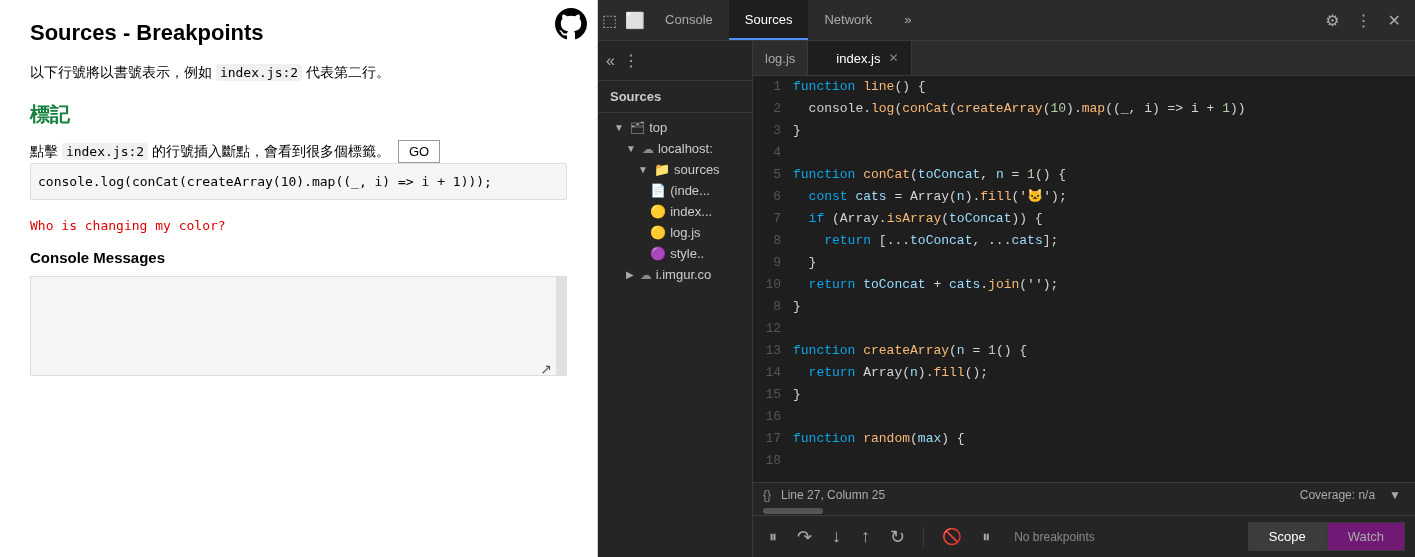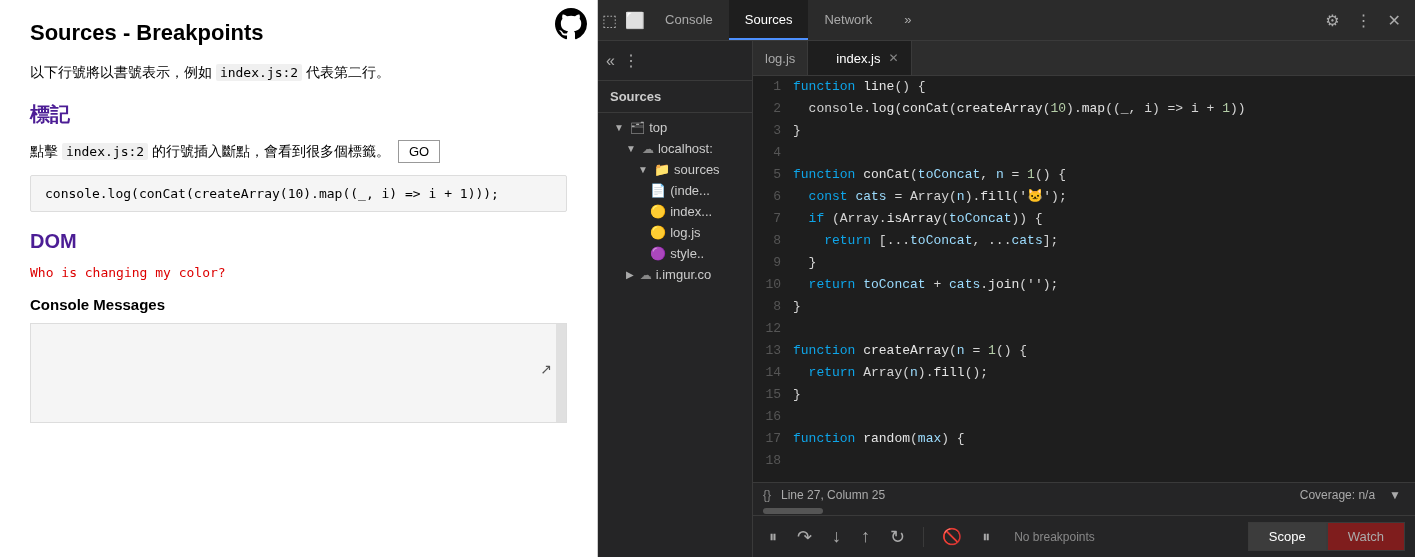--- a/index.html
+++ b/index.html
@@ -36,27 +36,27 @@
       padding: 1px 4px;
       font-family: monospace;
       font-size: 13px;
       border-radius: 2px;
     }
 
     .section-heading {
       font-size: 20px;
       font-weight: bold;
       margin-bottom: 12px;
-      color: #4c1d95;
+      color: #15803d;
     }
 
     .breakpoint-desc {
       font-size: 14px;
       color: #000;
-      margin-bottom: 12px;
+      margin-bottom: 0;
       line-height: 1.5;
     }
 
     .breakpoint-desc code {
       background: #f0f0f0;
       padding: 1px 4px;
       font-family: monospace;
       font-size: 13px;
       border-radius: 2px;
     }
@@ -66,21 +66,21 @@
       border: 1px solid #999;
       padding: 3px 10px;
       font-size: 13px;
       cursor: pointer;
       margin-left: 4px;
     }
 
     .code-block {
       background: #f5f5f5;
       border: 1px solid #ddd;
-      padding: 10px 14px;
+      padding: 10px 7px;
       font-family: monospace;
       font-size: 13px;
       color: #000;
       margin-bottom: 18px;
       border-radius: 2px;
     }
 
     .dom-section {
       margin-bottom: 16px;
     }
@@ -321,21 +321,21 @@
       flex-shrink: 0;
       user-select: none;
     }
 
     .line-content {
       color: #d4d4d4;
       white-space: pre;
     }
 
     .kw-blue { color: #0ea5e9; }
-    .kw-yellow { color: #e5e5e5; text-align: center; }
+    .kw-yellow { color: #fdba74; text-align: center; }
     .kw-light { color: #9cdcfe; }
     .kw-white { color: #d4d4d4; }
     .kw-num { color: #b5cea8; }
 
     
     .devtools-bottom {
       display: flex;
       flex-direction: column;
       flex-shrink: 0;
     }
@@ -392,21 +392,21 @@
       display: flex;
       align-items: center;
     }
 
     .scope-watch-tab {
       padding: 6px 20px;
       font-size: 13px;
       color: #aaa;
       cursor: pointer;
       border: 1px solid #3a3a3a;
-      background: #7f1d1d;
+      background: #701a75;
     }
 
     .scope-watch-tab.active {
       background: #3c3c3c;
       color: #fff;
       text-align: center;
     }
 
     .no-breakpoints {
       font-size: 12px;
@@ -460,21 +460,20 @@
   <div class="breakpoint-desc">
     <span>點擊</span>
     <code>index.js:2</code>
     <span> 的行號插入斷點，會看到很多個標籤。</span>
     <button class="go-btn">GO</button>
   </div>
 
   <div class="code-block">console.log(conCat(createArray(10).map((_, i) =&gt; i + 1)));</div>
 
   <div class="dom-section">
-    <div class="section-heading">DOM</div>
     <div class="dom-red">Who is changing my color?</div>
   </div>
 
   <div class="console-messages-heading">Console Messages</div>
   <div class="console-output-box">
     <div class="console-scrollbar"></div>
   </div>
 
   <div class="cursor-arrow">↗</div>
 </div>

